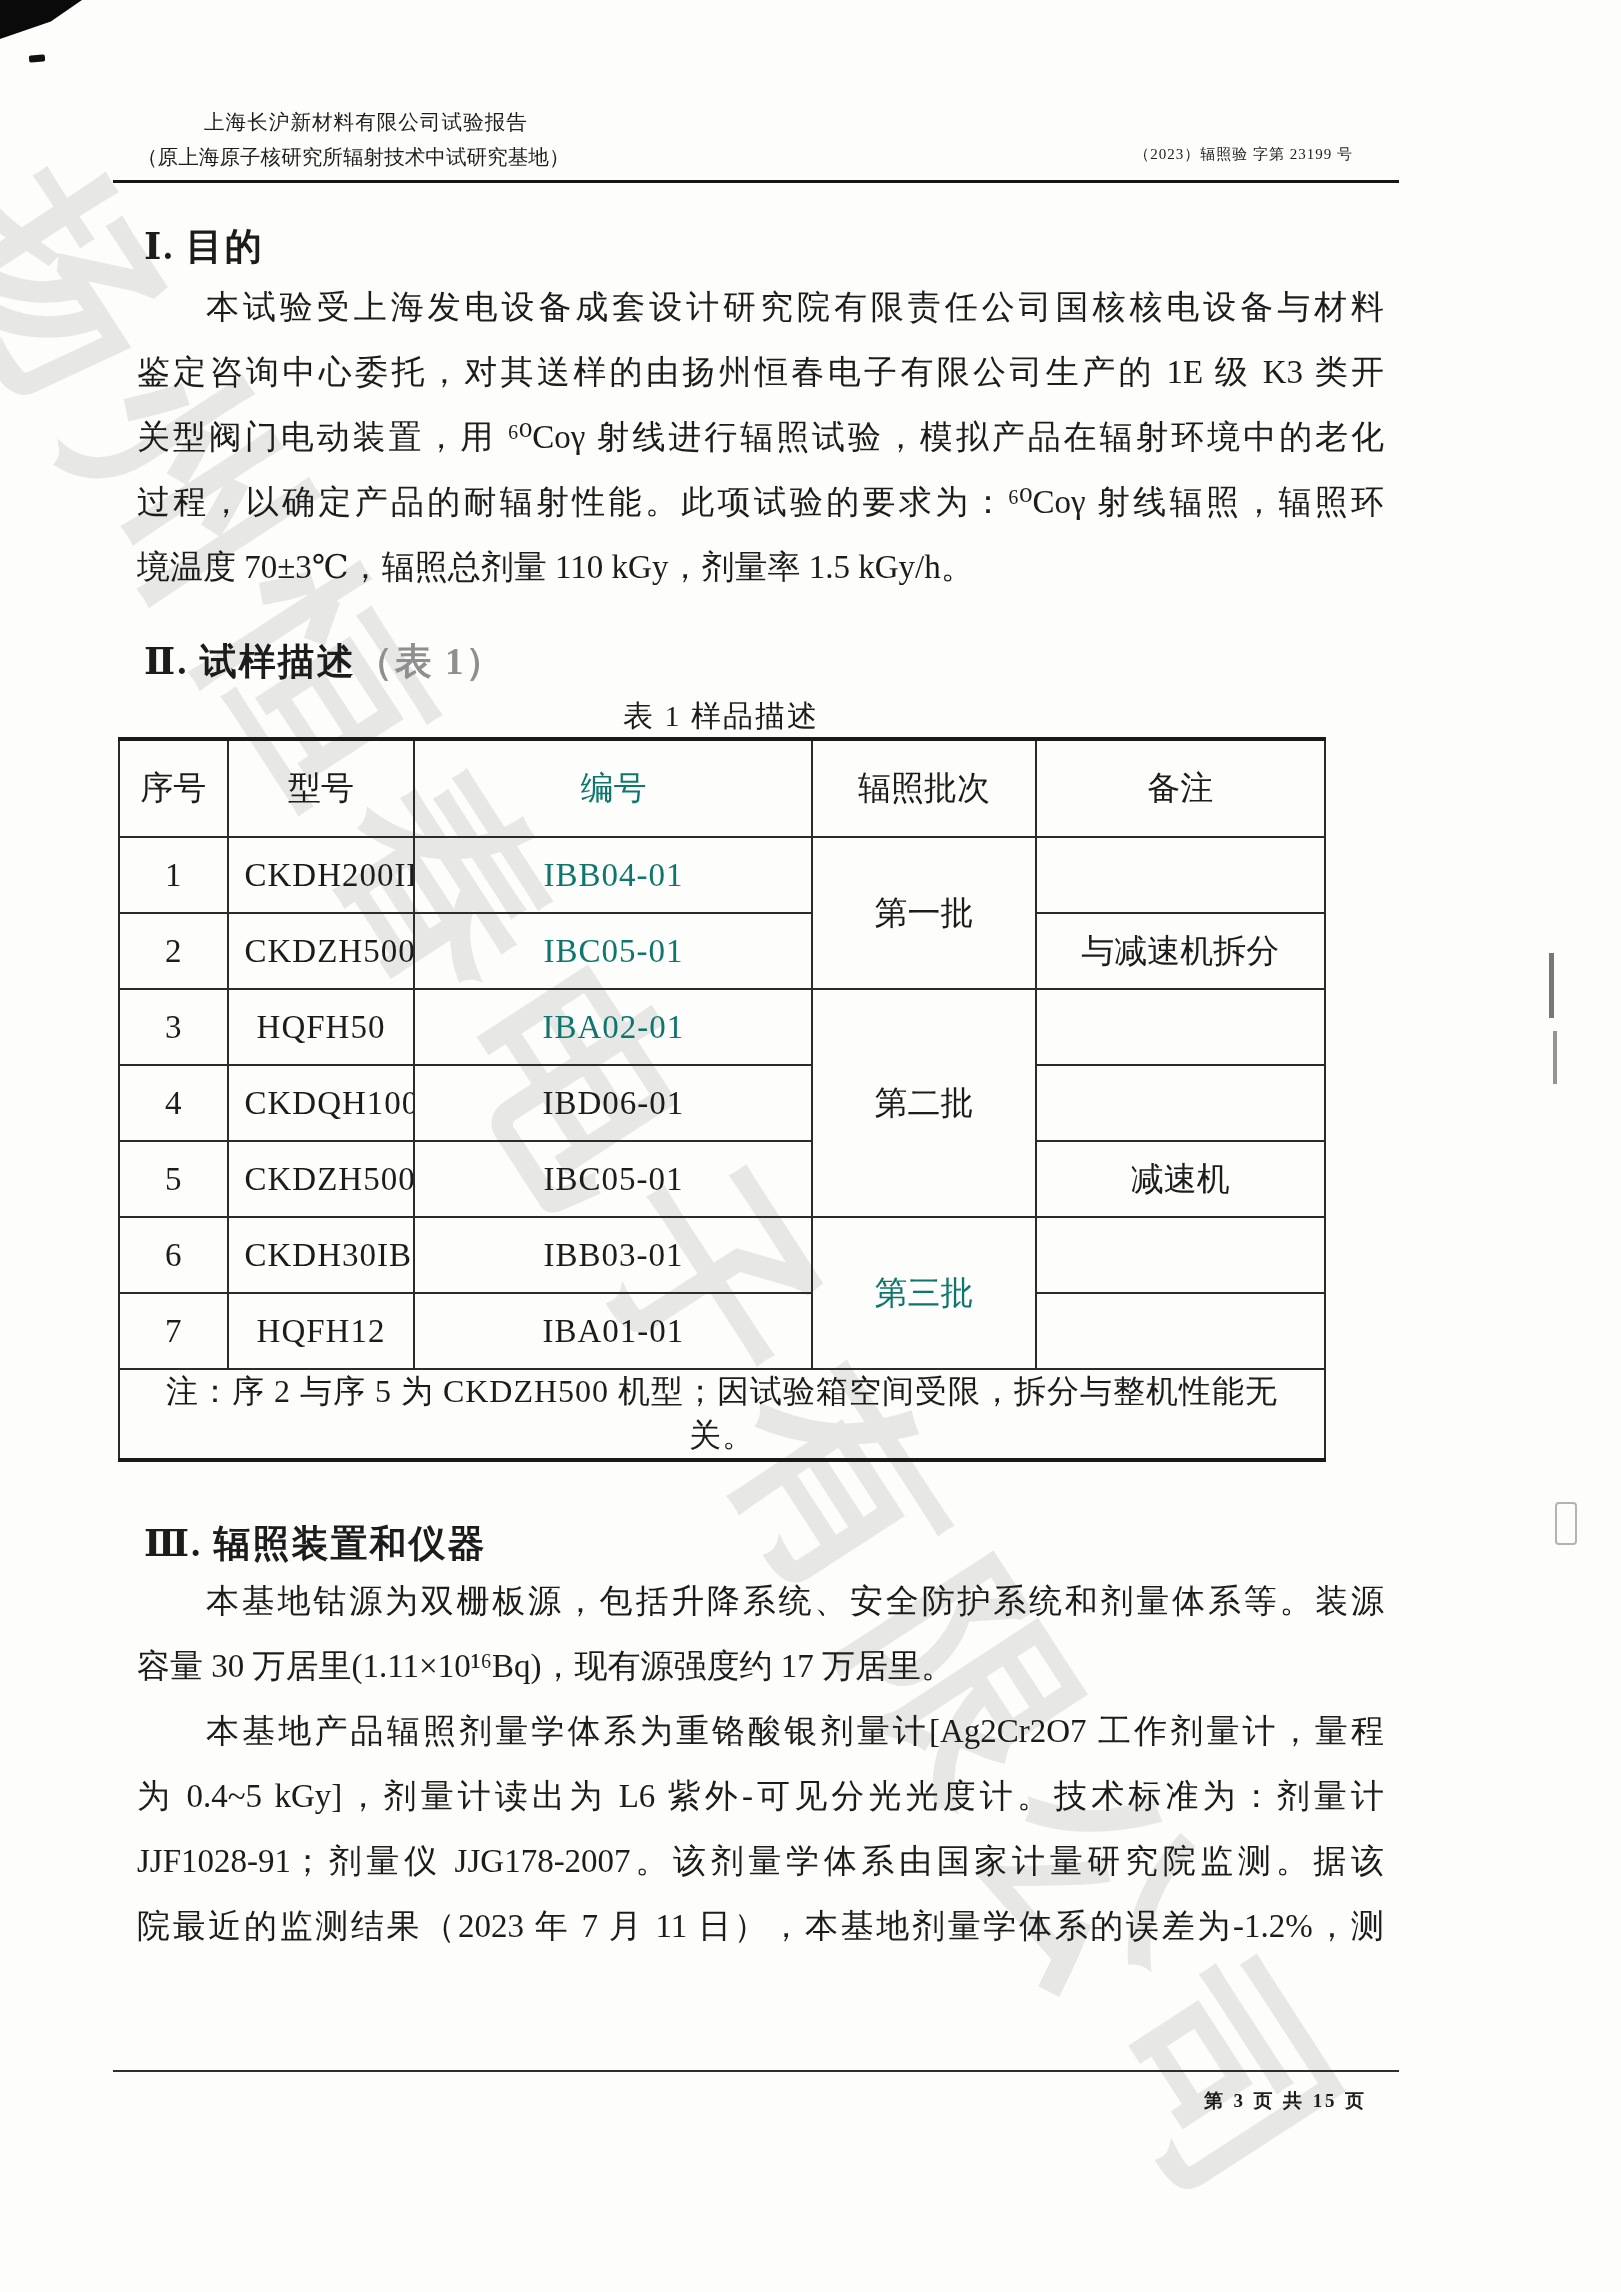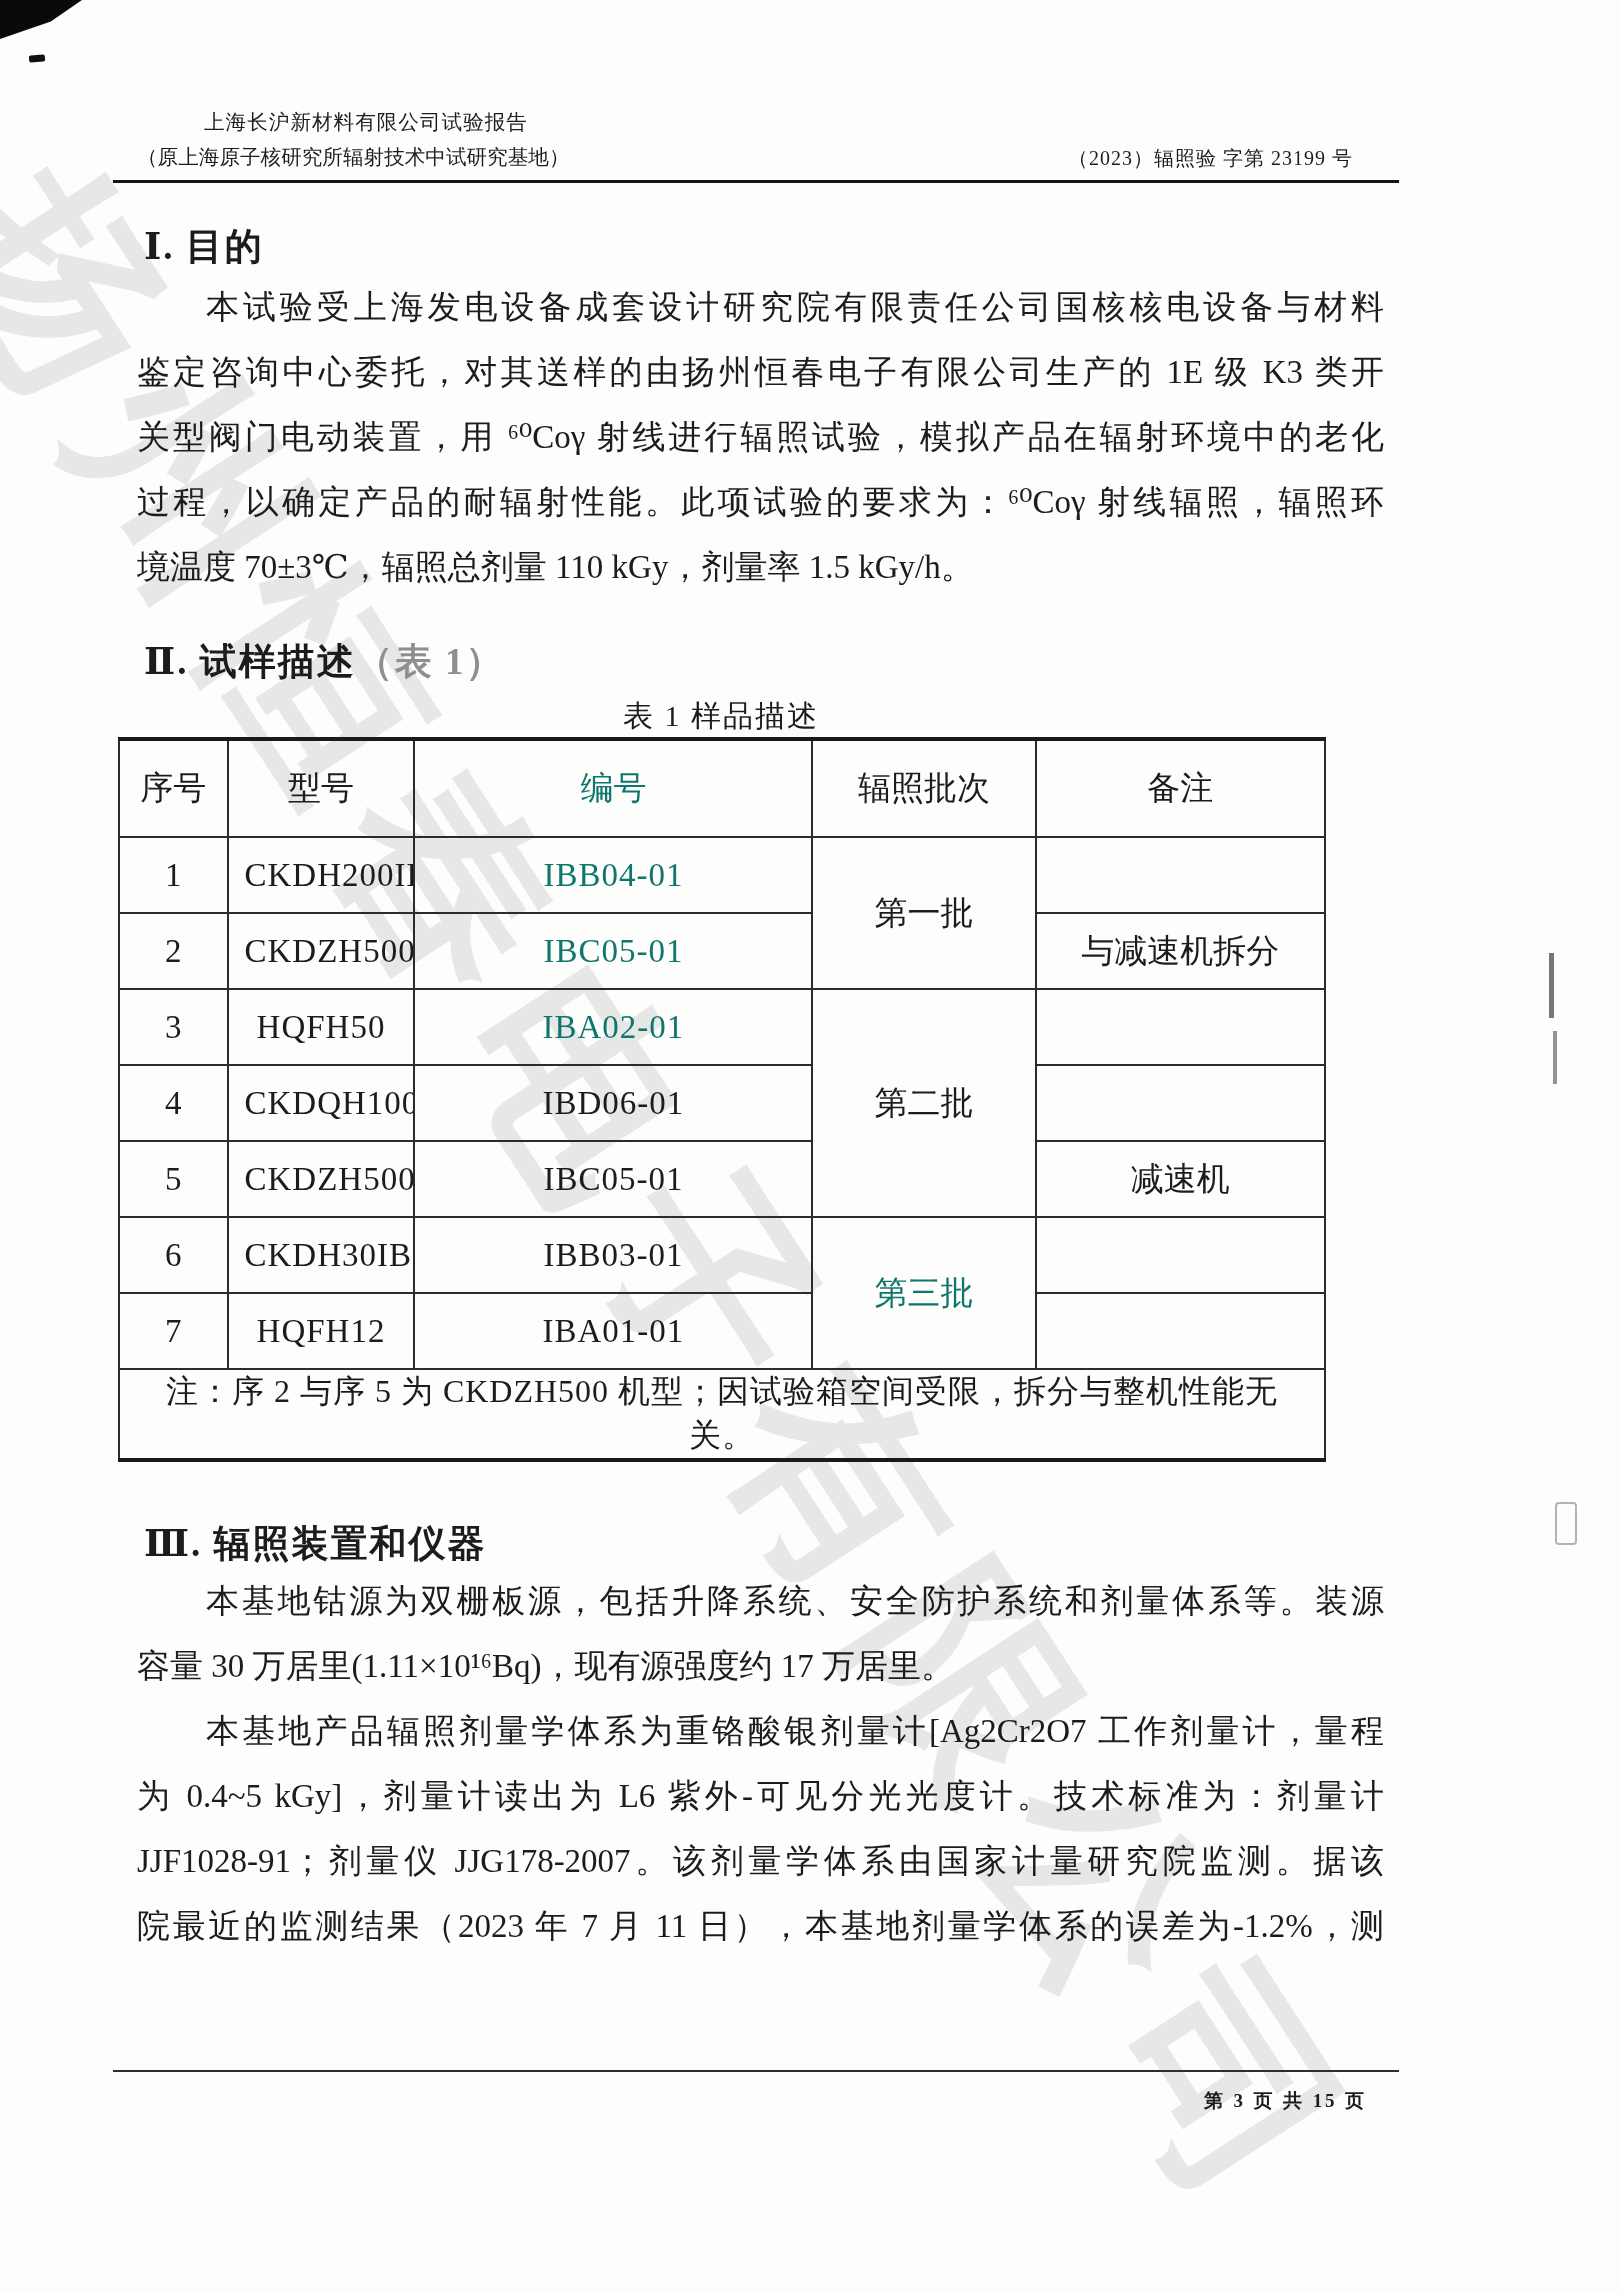--- a/index.html
+++ b/index.html
@@ -31,21 +31,21 @@
     transform:rotate(57deg);transform-origin:0 0;
     font-size:211px;letter-spacing:27.4px;white-space:nowrap;
     color:rgba(110,110,110,0.15);
     font-weight:bold;
     pointer-events:none;
     z-index:0;
   }
   
   .hdr-line1{position:absolute;left:204px;top:108px;font-size:20.6px;letter-spacing:1px;}
   .hdr-line2{position:absolute;left:137px;top:143px;font-size:20.6px;letter-spacing:0px;}
-  .doc-number{position:absolute;left:1000px;top:145px;width:353px;font-size:20px;text-align:right;letter-spacing:1px;}
+  .doc-number{position:absolute;left:1000px;top:145px;width:353px;font-size:15px;text-align:right;letter-spacing:1px;}
   .hdr-rule{position:absolute;left:113px;top:180px;width:1286px;height:2.9px;background:#161616;}
   
   .sec-heading{position:absolute;left:144px;font-size:37px;font-weight:bold;letter-spacing:2px;z-index:2;}
   .h1{top:222px;}
   .h2{top:637px;}
   .h3{top:1519px;}
   .heading-ref{font-weight:bold;color:#8f8f8f;}
   .para{position:absolute;left:137px;width:1247px;font-size:33px;z-index:2;}
   .p1{top:275px;}
   .p3{top:1569px;}

